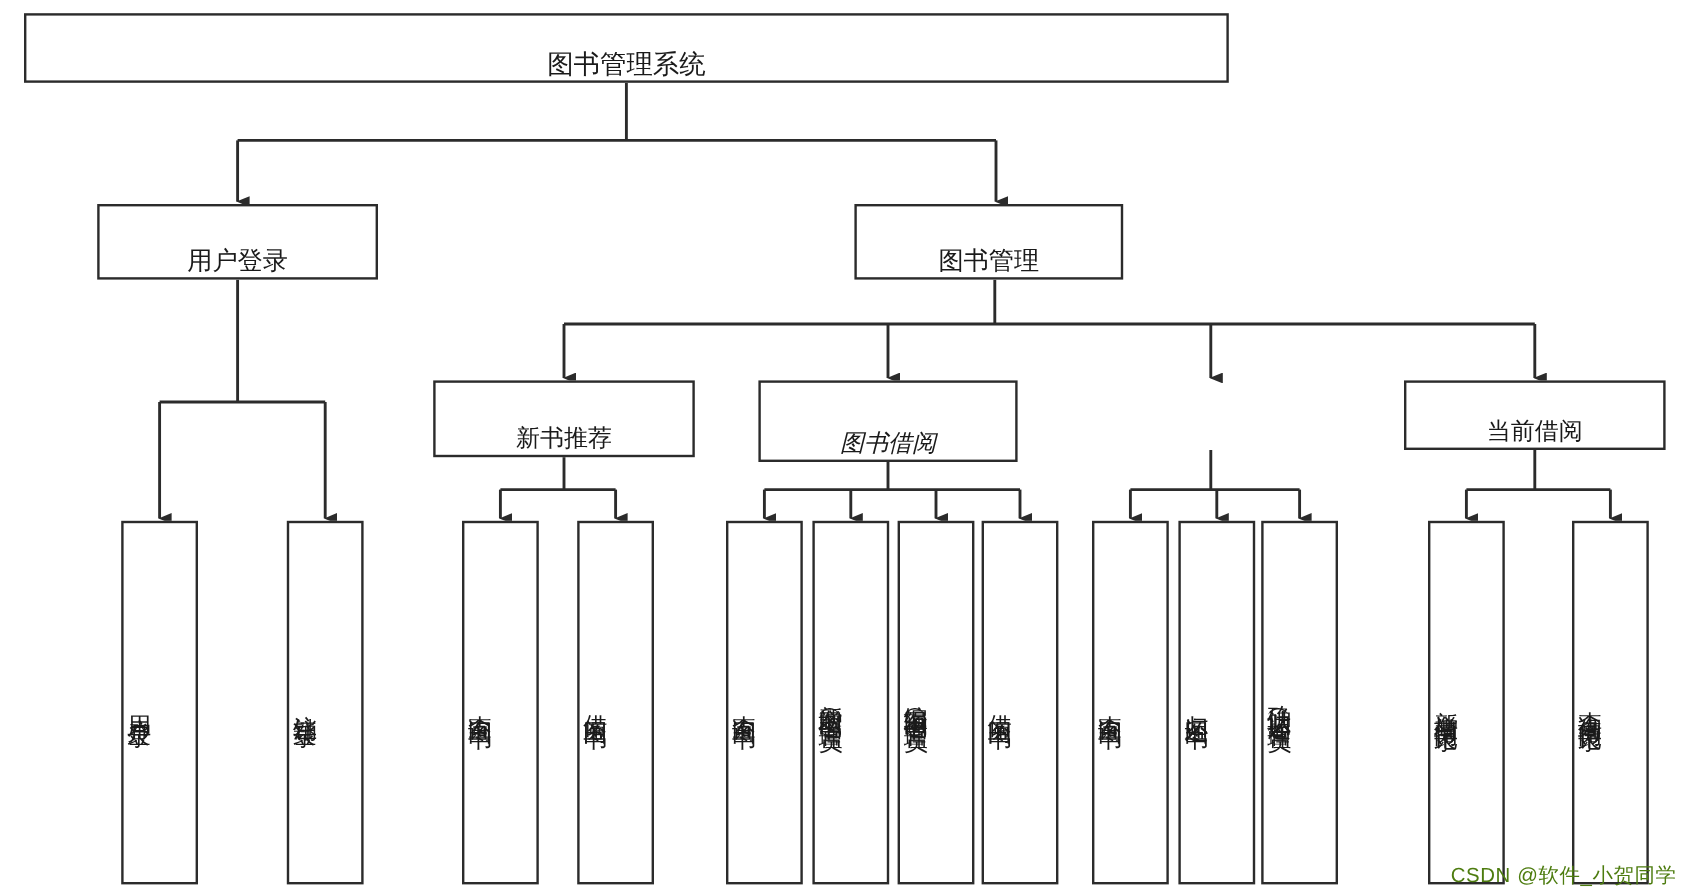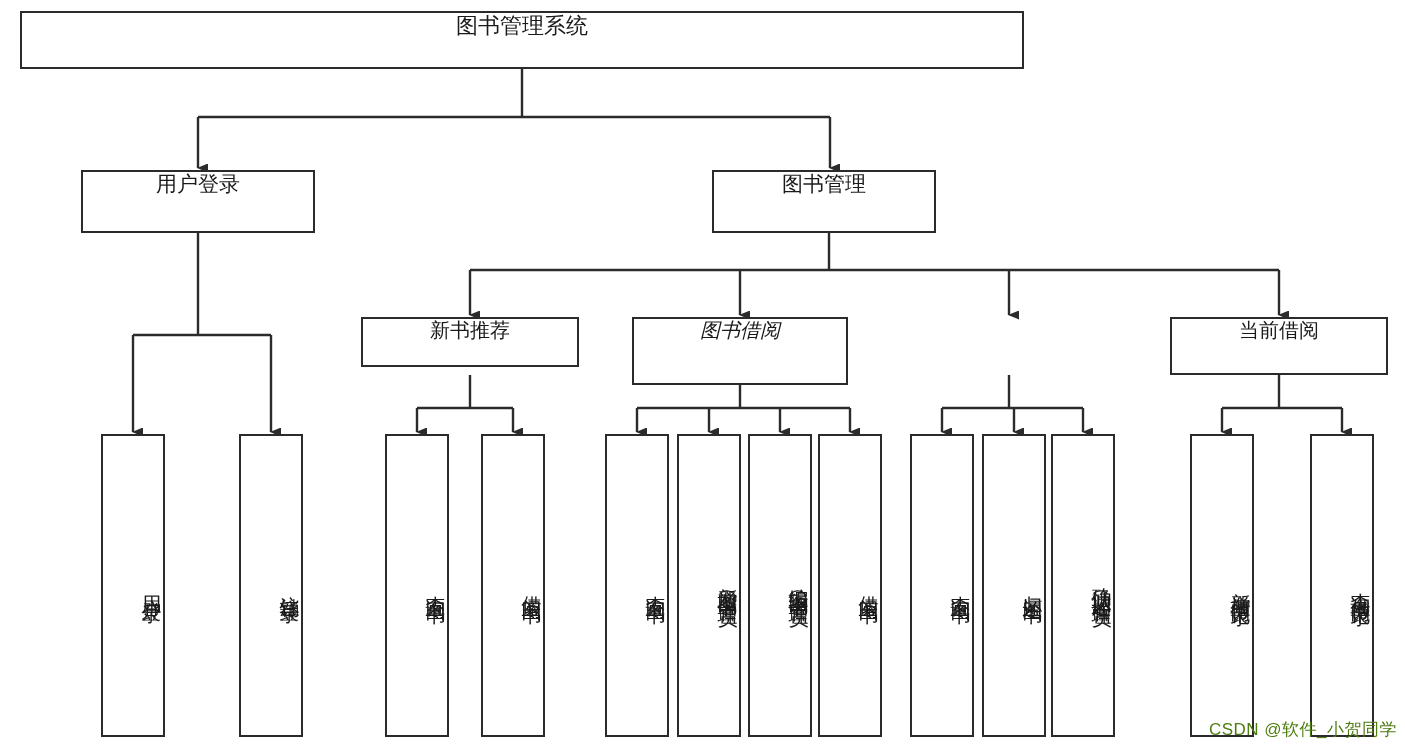--- a/index.html
+++ b/index.html
@@ -24,21 +24,21 @@
     width: 1405px;
     height: 747px;
     pointer-events: none;
   }
   .node-box {
     position: absolute;
     box-sizing: border-box;
     border: 2px solid #2b2b2b;
     background: #ffffff;
     display: flex;
-    align-items: flex-start;
+    align-items: flex-end;
     justify-content: center;
     color: #1a1a1a;
     line-height: 1.18;
     text-align: center;
   }
   .node-root {
     font-size: 22px;
   }
   .node-l2 {
     font-size: 21px;
@@ -128,21 +128,21 @@
     <span>图书管理系统</span>
   </div>
 
   <div class="node-box node-l2" style="left:81px; top:170px; width:234px; height:63px;">
     <span>用户登录</span>
   </div>
   <div class="node-box node-l2" style="left:712px; top:170px; width:224px; height:63px;">
     <span>图书管理</span>
   </div>
 
-  <div class="node-box node-l3" style="left:361px; top:317px; width:218px; height:50px;">
+  <div class="node-box node-l3" style="left:361px; top:317px; width:218px; height:64px;">
     <span>新书推荐</span>
   </div>
   <div class="node-box node-l3" style="left:632px; top:317px; width:216px; height:68px;font-style:italic;">
     <span>图书借阅</span>
   </div>
   <div class="node-box node-l3" style="left:1170px; top:317px; width:218px; height:58px;">
     <span>当前借阅</span>
   </div>
 
   <div class="node-box node-leaf" style="left:101px; top:434px; width:64px; height:303px;">

